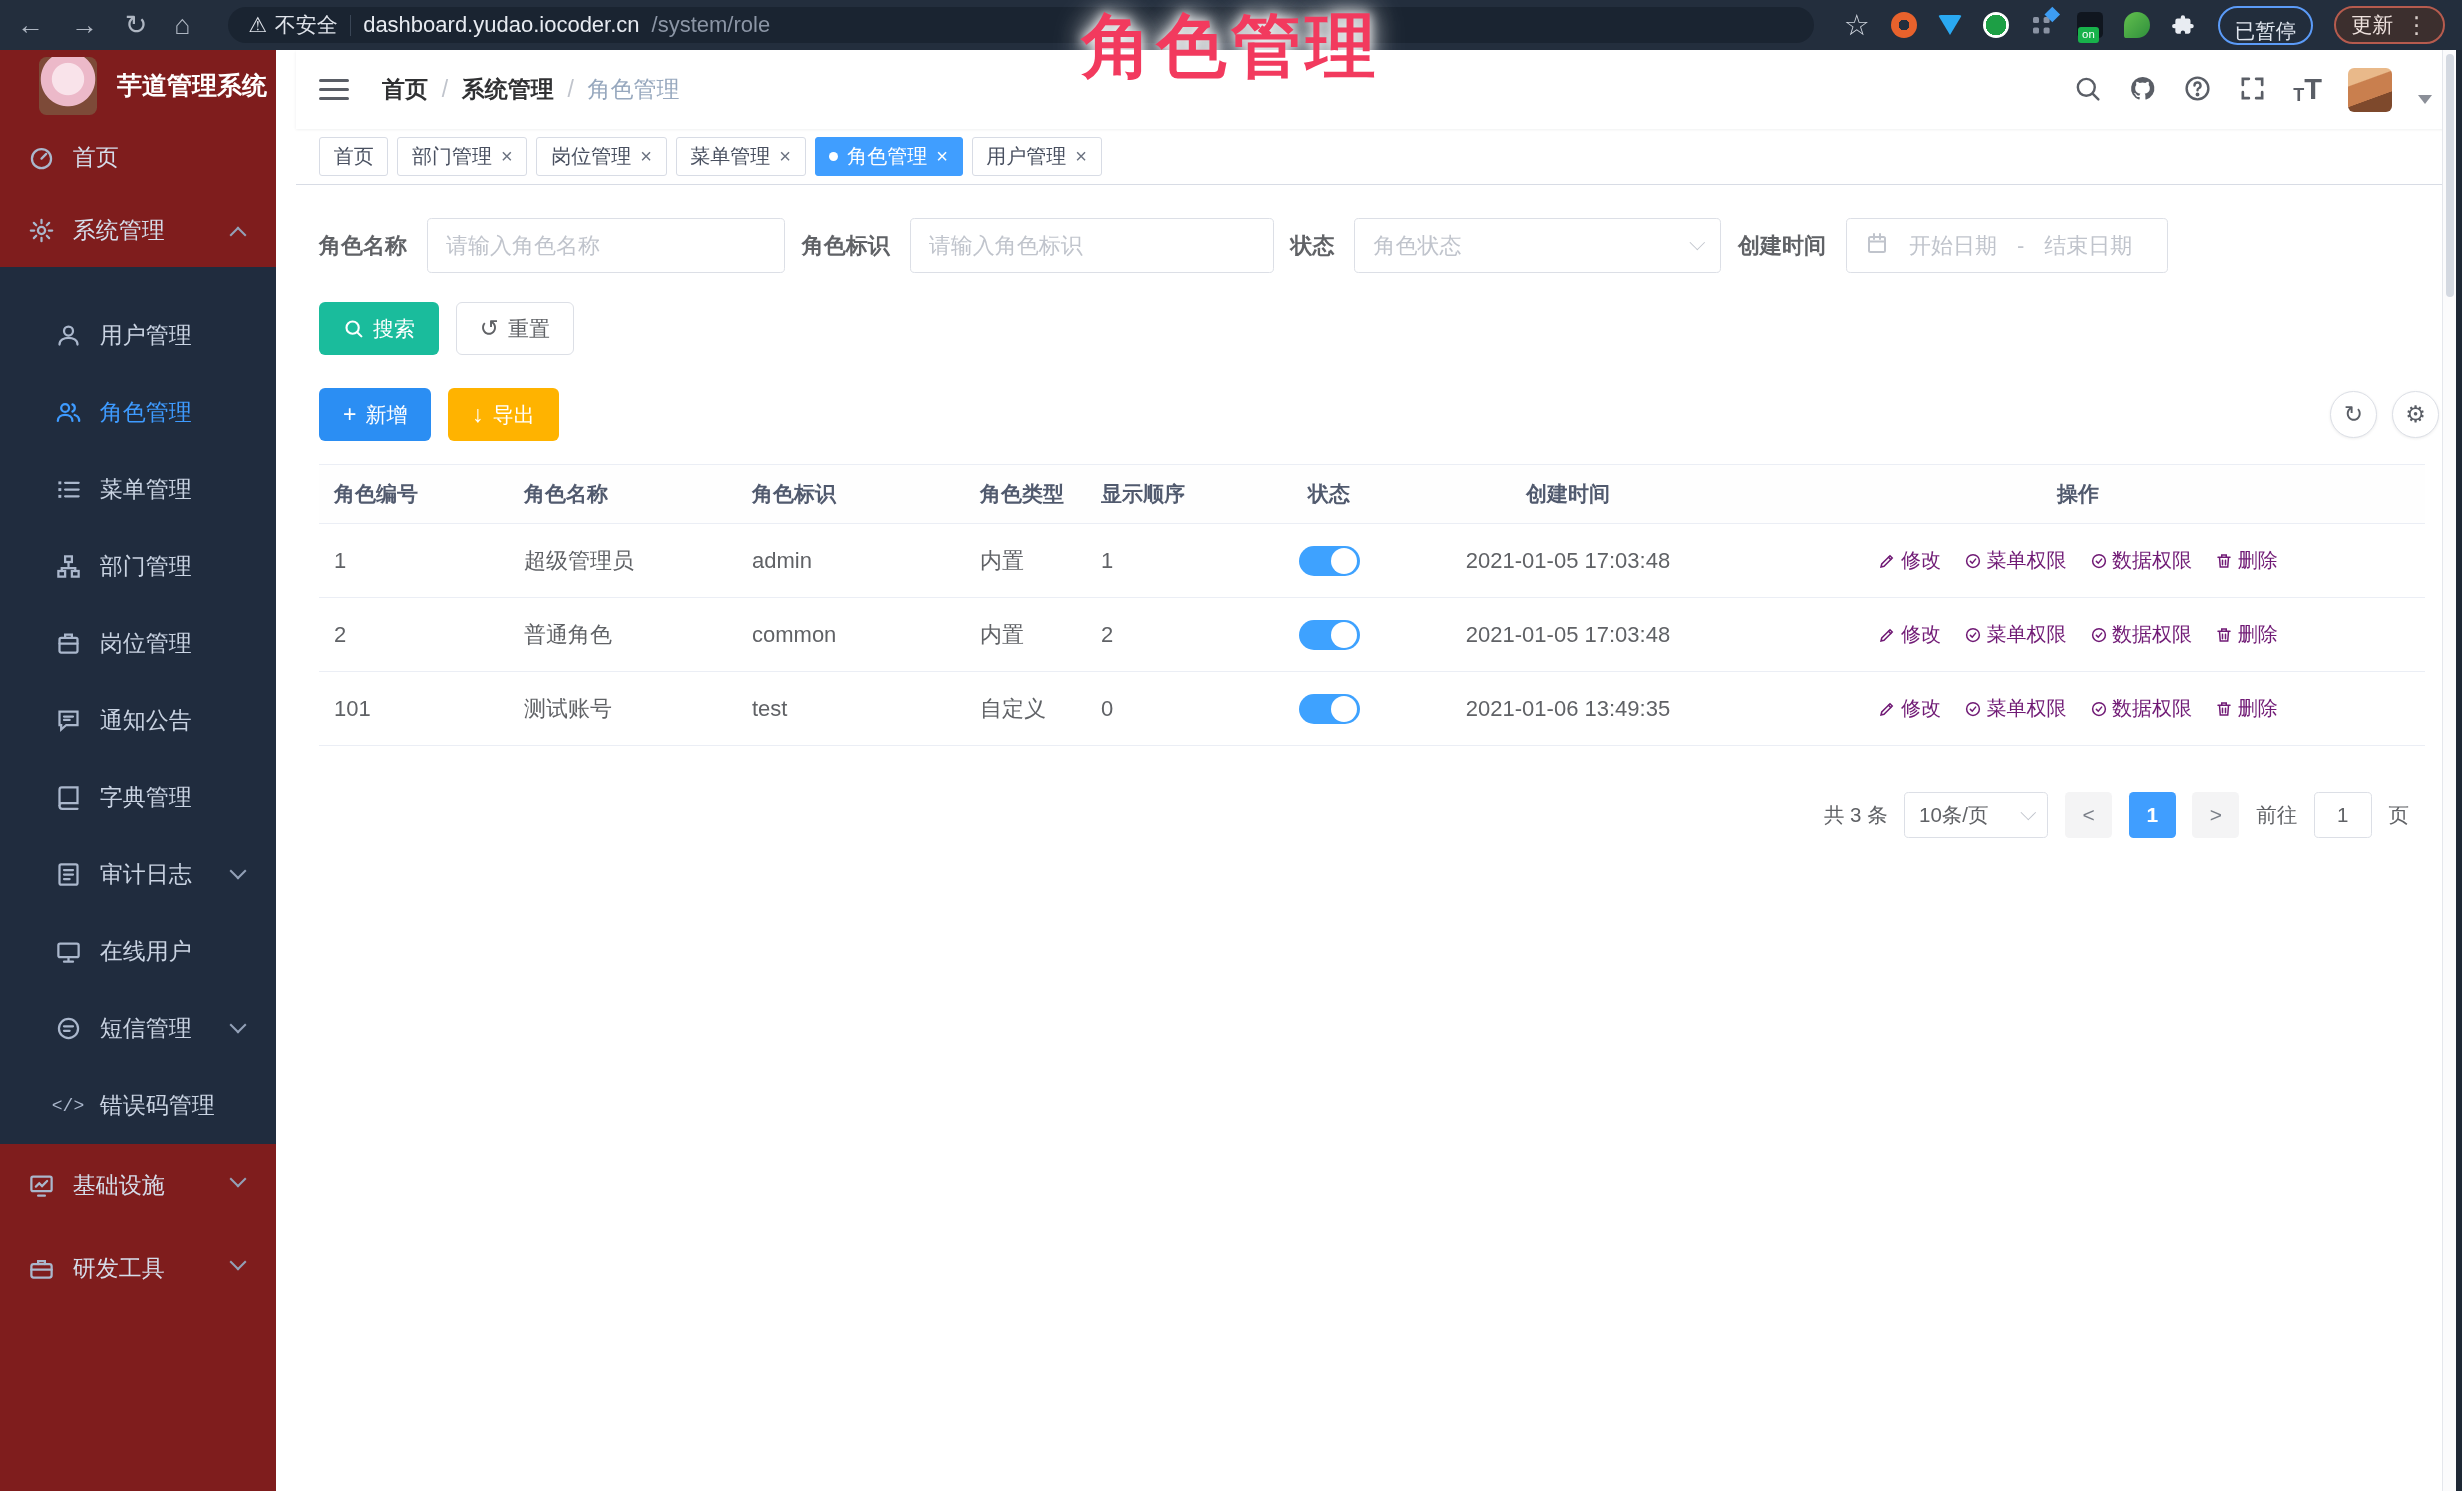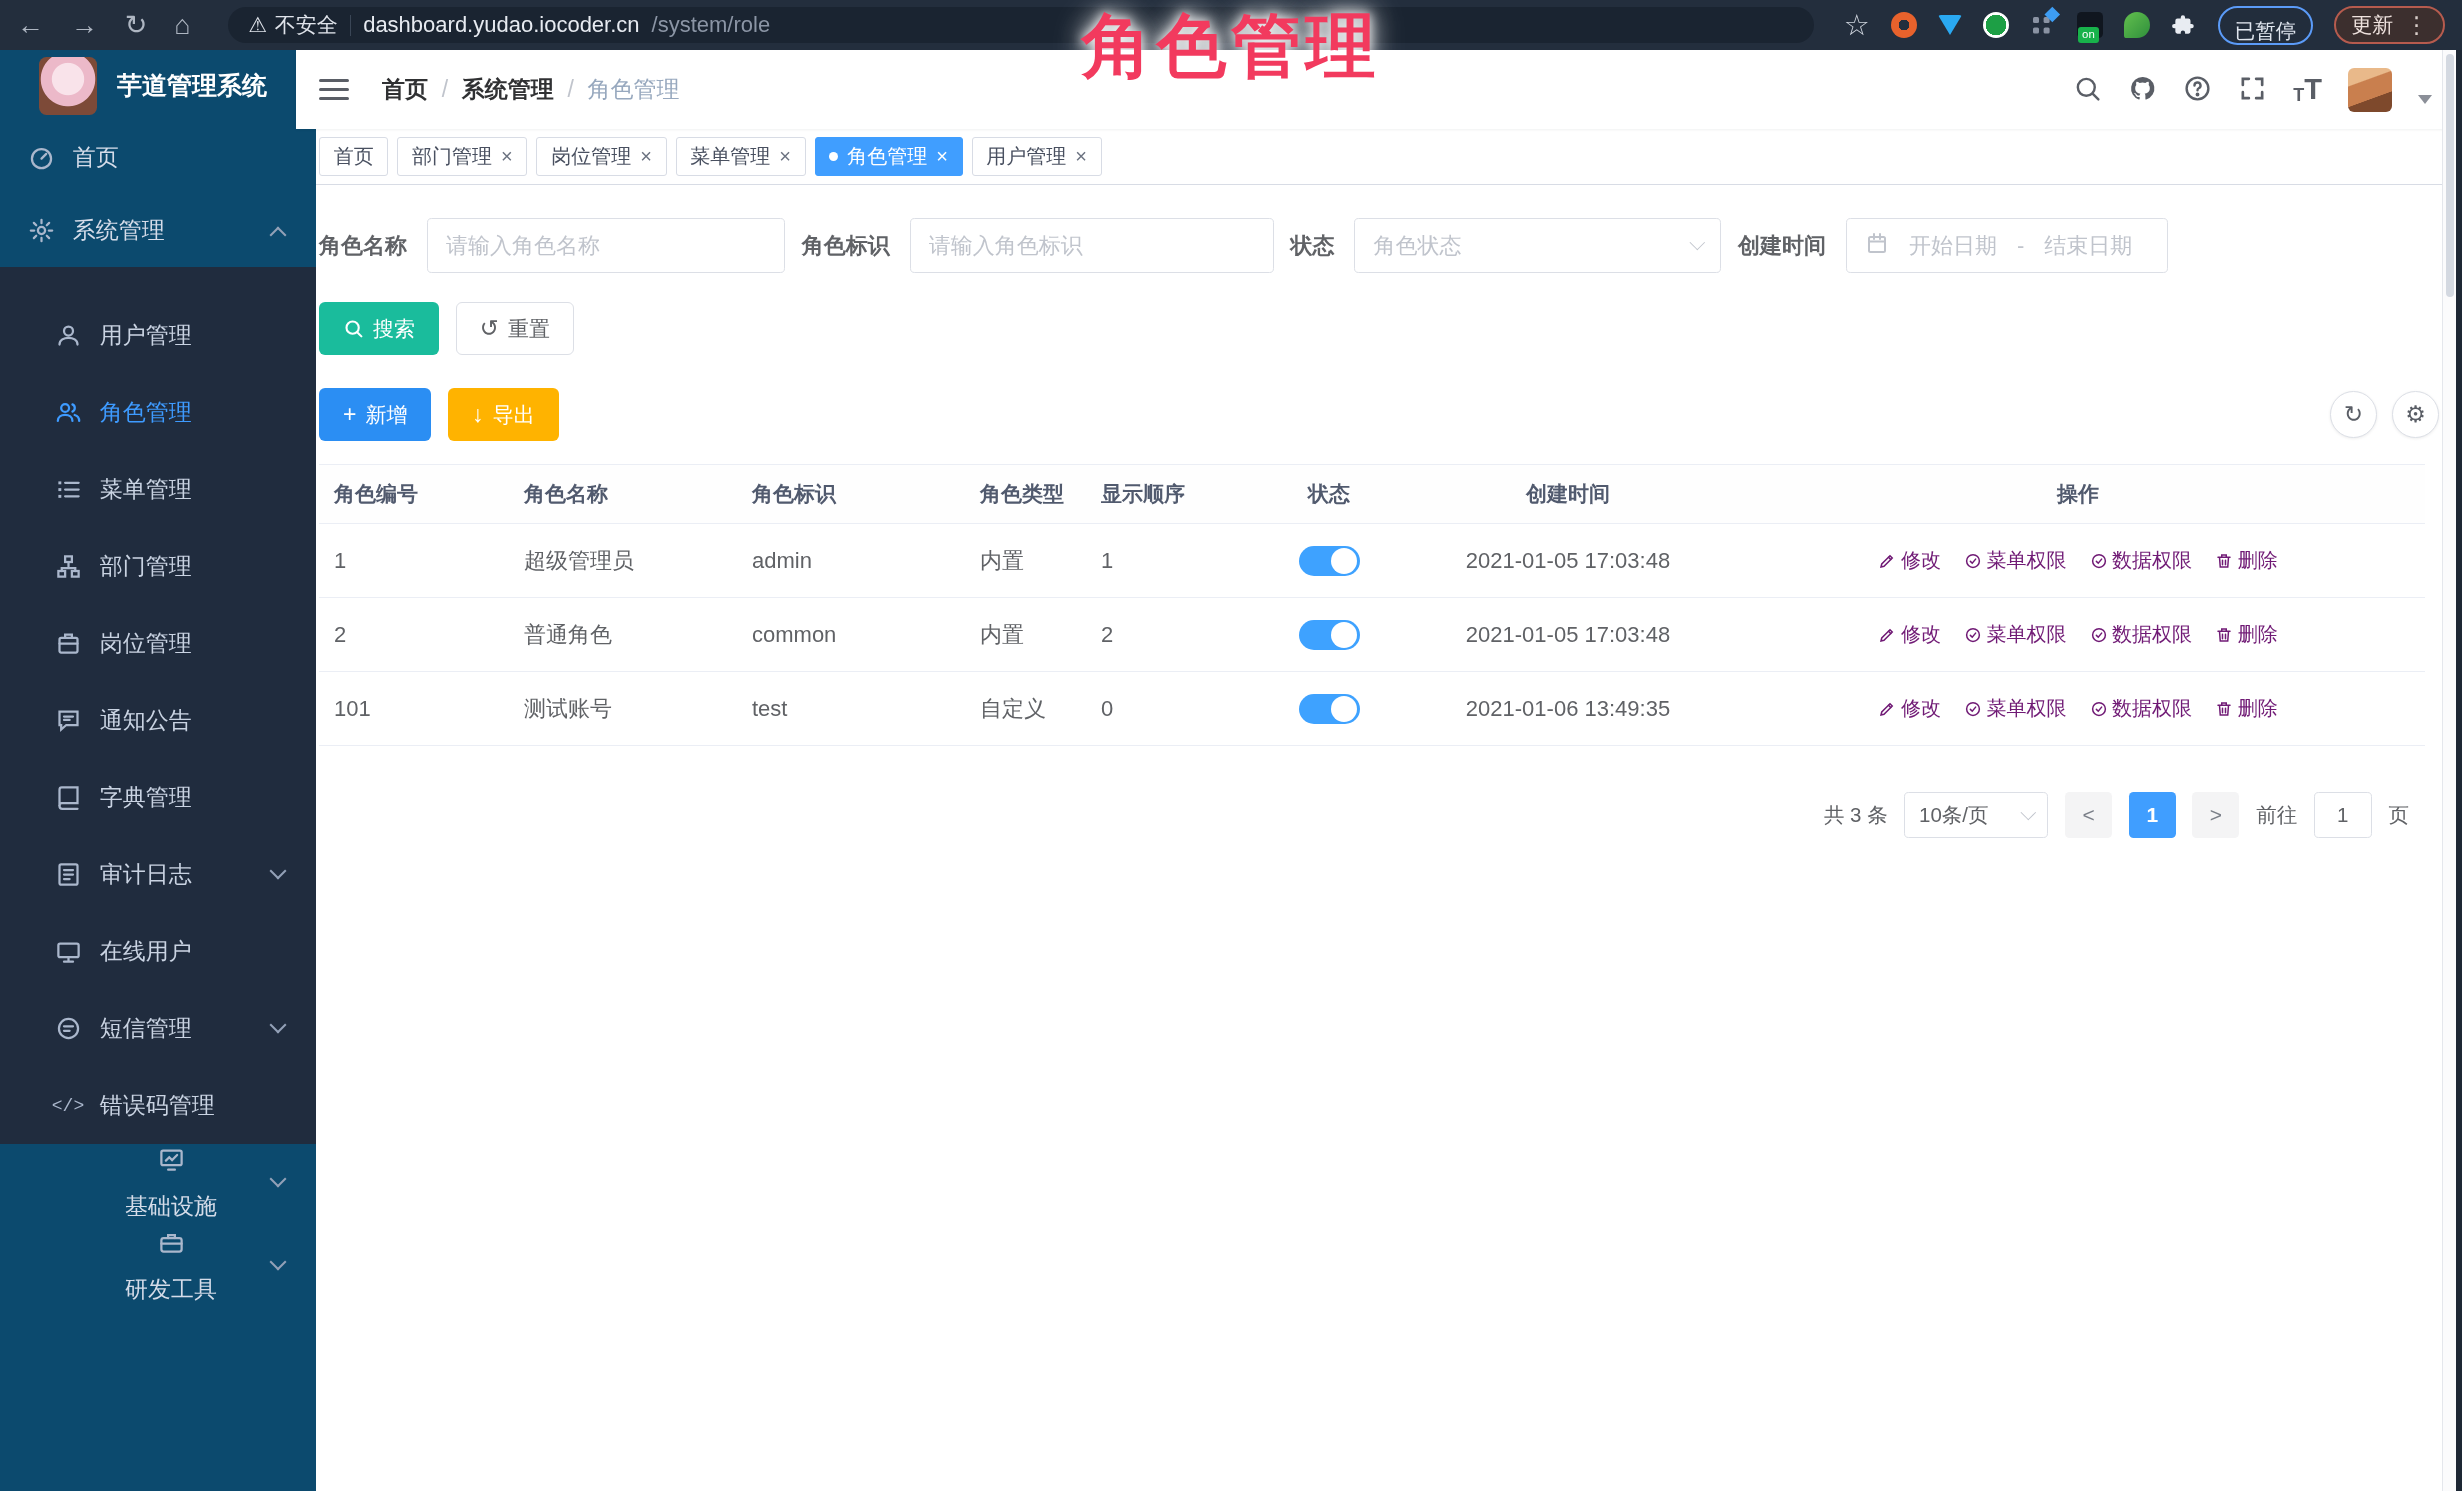--- a/index.html
+++ b/index.html
@@ -42,35 +42,35 @@
   .pill-update .utext { color:#efe2de; font-size:21px; }
   .pill-update .kebab { color:#d8cdc9; font-size:23px; }
   .star { color:#cfd5de; font-size:29px; }
 
   
   .overlay-title { position:absolute; left:50%; top:0; transform:translateX(-50%); z-index:60;
     font-size:70px; font-weight:700; color:#f23a5e; letter-spacing:4.6px; pointer-events:none;
     text-shadow:0 0 10.6px rgba(255,255,255,.95),0 0 23px rgba(255,255,255,.85),0 0 35px rgba(255,255,255,.6); }
 
   
-  .sidebar { position:absolute; left:0; top:50px; bottom:0; width:316px; background:#0c4a6e; z-index:2;
+  .sidebar { position:absolute; left:0; top:50px; bottom:0; width:276px; background:#7f1d1d; z-index:2;
     display:flex; flex-direction:column; }
   .logo { height:71px; display:flex; align-items:center; padding-left:39px; gap:20px; }
   .logo-img { width:58px; height:58px; border-radius:7.6px;
     background:radial-gradient(circle at 50% 38%,#f9e3ea 0 34%,#ecb9c9 36% 58%,#7d4a38 60%); }
   .logo-title { color:#fff; font-size:25px; font-weight:700; }
   .s-item { height:73px; display:flex; align-items:center; padding-left:26px; gap:16.7px;
     color:#d5dce9; font-size:23px; position:relative; }
   .s-item .s-ico { width:30px; height:30px; display:flex; align-items:center; justify-content:center;
     color:#aab7cc; flex:0 0 auto; }
   .s-item .s-ico svg { width:27px; height:27px; }
   .submenu { background:#202c3e; padding-top:30px; }
   .submenu .s-item { height:77px; padding-left:53px; color:#c9d3e2; }
   .s-item.active, .s-item.active .s-ico { color:#3e9bff; }
-  .sect { height:83px;flex-direction:column; }
+  .sect { height:83px; }
   .chev { position:absolute; right:32px; width:12px; height:12px; border-right:2.3px solid #93a1b7;
     border-bottom:2.3px solid #93a1b7; }
   .chev.up { transform:rotate(-135deg); top:35px; }
   .chev.down { transform:rotate(45deg); top:29px; }
   .code-glyph { font-family:"Liberation Mono","DejaVu Sans Mono",monospace; font-size:18px; }
 
   
   .main { position:absolute; left:296px; top:50px; right:0; bottom:0; background:#fff; }
   .navbar { height:79px; display:flex; align-items:center; padding:0 30px 0 23px;
     box-shadow:0 0.8px 3px rgba(0,21,41,.08); position:relative; z-index:3; background:#fff; }

